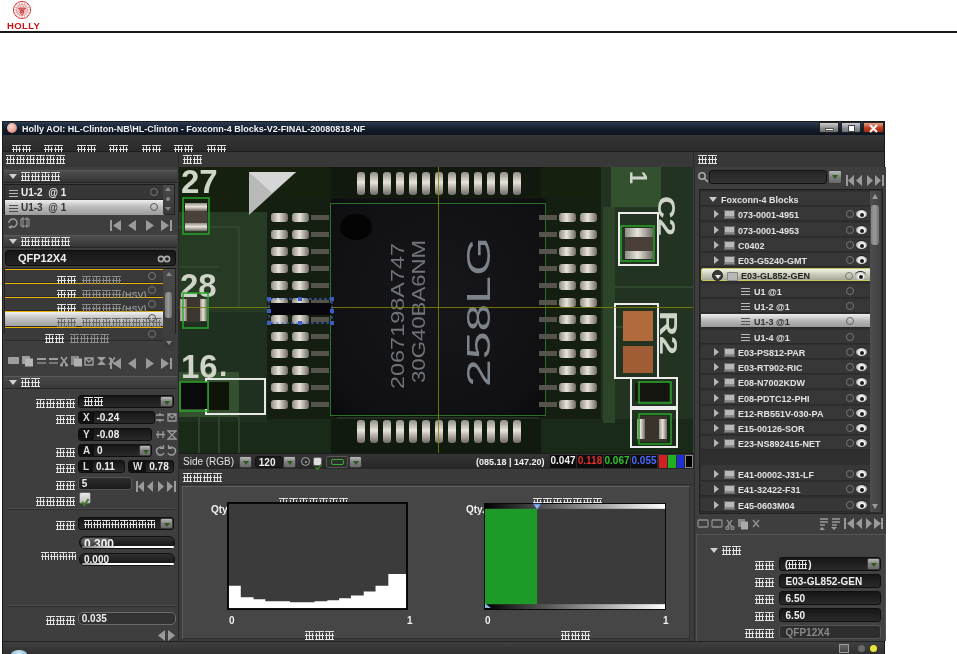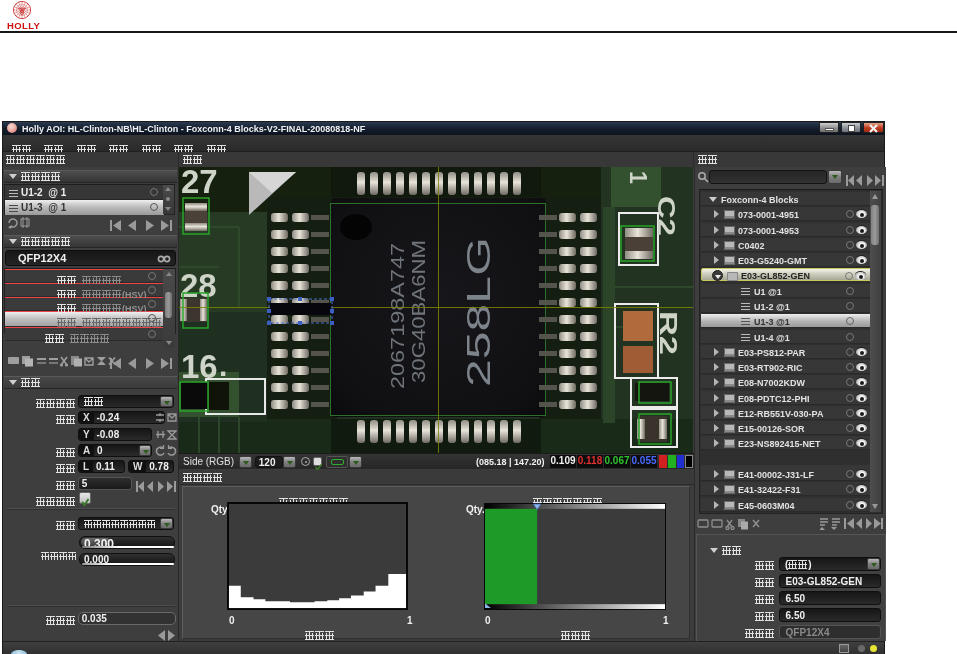--- a/index.html
+++ b/index.html
@@ -16,21 +16,21 @@
 }
 .hz.g{filter:brightness(0.62)}
 .hz.d{filter:brightness(0.45)}
 .hz.s8{width:8px;height:8px}
 .win{position:absolute;left:2px;top:121px;width:883px;height:533px;background:#3c3c3c;border:1px solid #1a1a1a}
 .titlebar{position:absolute;left:0;top:0;width:881px;height:13px;background:linear-gradient(#2a3a50,#131c2a 55%,#0d1420);}
 .menubar{position:absolute;left:0;top:13px;width:881px;height:17px;background:linear-gradient(#353535,#2a2a2a);border-bottom:1px solid #1e1e1e}
 .phead{position:absolute;height:15px;background:#383838;color:#d8d8d8;font-size:10px;line-height:15px}
 .sechdr{position:absolute;height:13px;background:linear-gradient(#4e4e4e,#353535);border-top:1px solid #5a5a5a;border-bottom:1px solid #262626;color:#e8e8e8;font-weight:bold;font-size:10px;line-height:12px}
 .arrdn{display:inline-block;width:0;height:0;border-left:4px solid transparent;border-right:4px solid transparent;border-top:5px solid #cfcfcf;margin:0 4px 1px 5px}
-.listbox{position:absolute;background:#ef4444;border:1px solid #222;border-top-color:#1d1d1d}
+.listbox{position:absolute;background:#eab308;border:1px solid #222;border-top-color:#1d1d1d}
 .fld{position:absolute;background:#1d1d1d;border:1px solid #121212;border-radius:3px;color:#efefef;font-weight:bold;font-size:10px}
 .selrow{background:linear-gradient(#efefef,#bdbdbd 45%,#9a9a9a)}
 .circ{position:absolute;width:8px;height:8px;border:1px solid #777;border-radius:50%}
 .ddbtn{position:absolute;width:13px;background:linear-gradient(#b9b9b9,#7f7f7f 50%,#6a6a6a);border:1px solid #3a3a3a;border-radius:2px}
 .ddbtn:after{content:"";position:absolute;left:3px;top:4px;width:0;height:0;border-left:3px solid transparent;border-right:3px solid transparent;border-top:4px solid #2e5a1e}
 .treerow{position:absolute;left:0;width:171px;height:14px;background:#373737;border-bottom:1px solid #2a2a2a;color:#e2e2e2;font-weight:bold;font-size:9px;line-height:14px;white-space:nowrap}
 .eye{position:absolute;width:11px;height:8px;border-radius:50%;background:radial-gradient(circle at 50% 55%,#ffffff 20%,#d0d0d0 55%,#8a8a8a);box-shadow:0 -1px 0 #222}
 .eye:after{content:"";position:absolute;left:3.5px;top:2.5px;width:4px;height:4px;background:#1a1a1a;border-radius:50%;box-shadow:0.5px -0.5px 0 0.5px #f8f8f8}
 .exp{display:inline-block;width:0;height:0;border-top:4px solid transparent;border-bottom:4px solid transparent;border-left:5px solid #b5b5b5}
 .fico{display:inline-block;width:11px;height:9px;background:#b8b8b8;border-radius:1px;position:relative;vertical-align:-1px;margin-right:3px;box-shadow:inset 0 0 0 1px #666,inset 0 -3px 0 #8a8a8a}
@@ -209,21 +209,21 @@
             </svg></span>
   </div>
   <div class="sechdr" style="left:1px;top:209px;width:173px;background:linear-gradient(#484848,#3a3a3a)"><span class="arrdn"></span><span class="hz"></span><span class="hz"></span></div>
 
   <div class="prow" style="left:0;top:228px;width:176px">
           <span class="pl"><span class="hz"></span><span class="hz"></span><span class="hz"></span><span class="hz"></span></span>
     <div class="pf" style="left:75px;top:0;width:96px"><span style="margin-left:5px"><span class="hz"></span><span class="hz"></span></span><div class="ddbtn" style="right:0;top:0;height:11px"></div></div>
   </div>
   <div class="prow" style="left:0;top:244px;width:176px">
           <span class="pl"><span class="hz"></span><span class="hz"></span></span>
-    <div class="pf" style="left:75px;top:0;width:87px"><span class="pfx">X</span> -0.24</div>
+    <div class="pf" style="left:75px;top:0;width:77px"><span class="pfx">X</span> -0.24</div>
     <svg class="abs" style="left:152px;top:1px" width="22" height="11">
             <g stroke="#9a9a9a" fill="none" stroke-width="1.3">
               <path d="M1 3 h8 M1 8 h8 M5 1 v3 M5 7 v3"></path>
               <path d="M13 2 h8 v7 h-8z M13 2 l4 4 4-4"></path>
             </g>
           </svg>
   </div>
   <div class="prow" style="left:0;top:261px;width:176px">
     <div class="pf" style="left:75px;top:0;width:74px"><span class="pfx">Y</span> -0.08</div>
     <svg class="abs" style="left:152px;top:1px" width="22" height="11">
@@ -499,21 +499,21 @@
             <span class="abs" style="left:2.5px;top:2.5px;width:2px;height:2px;background:#aaa;border-radius:50%"></span>
           </span>
     <div class="abs" style="left:134px;top:3px;width:9px;height:9px;background:#ddd;border:1px solid #666;border-radius:2px"><svg width="9" height="9">
               <path d="M1.5 4 l2 2.5 L7.5 1.5" stroke="#3c7a28" stroke-width="1.6" fill="none"></path>
             </svg></div>
     <div class="abs" style="left:147px;top:2px;width:22px;height:12px;background:#2e2e2e;border:1px solid #555;border-radius:2px">
             <div class="abs" style="left:4px;top:2px;width:13px;height:6px;border:1.5px solid #2fae2f;border-radius:2px"></div>
           </div>
     <div class="ddbtn" style="left:170px;top:2px;height:12px"></div>
     <span class="abs" style="left:297px;top:3px;color:#f0f0f0;font-size:9px;font-weight:bold">(085.18 | 147.20)</span>
-    <span class="abs" style="left:371px;top:1px;width:26px;height:13px;background:#0c0c0c;color:#f0f0f0;font-size:10px;font-weight:bold;text-align:center">0.109</span>
+    <span class="abs" style="left:371px;top:1px;width:26px;height:13px;background:#0c0c0c;color:#f0f0f0;font-size:10px;font-weight:bold;text-align:center">0.047</span>
     <span class="abs" style="left:398px;top:1px;width:26px;height:13px;background:#0c0c0c;color:#e03030;font-size:10px;font-weight:bold;text-align:center">0.118</span>
     <span class="abs" style="left:425px;top:1px;width:26px;height:13px;background:#0c0c0c;color:#2fc52f;font-size:10px;font-weight:bold;text-align:center">0.067</span>
     <span class="abs" style="left:452px;top:1px;width:26px;height:13px;background:#0c0c0c;color:#4a6aff;font-size:10px;font-weight:bold;text-align:center">0.055</span>
     <span class="abs" style="left:480px;top:1px;width:8px;height:13px;background:#d02020"></span>
     <span class="abs" style="left:489px;top:1px;width:8px;height:13px;background:#20b020"></span>
     <span class="abs" style="left:498px;top:1px;width:7px;height:13px;background:#2030d0"></span>
     <span class="abs" style="left:506px;top:1px;width:8px;height:13px;background:#000;border:1px solid #888"></span>
   </div>
   <div class="phead" style="left:0;top:303px;width:515px;background:#3a3a3a;border-bottom:1px solid #2c2c2c"><span style="margin-left:4px"></span><span class="hz"></span><span class="hz"></span><span class="hz"></span><span class="hz"></span></div>
 

